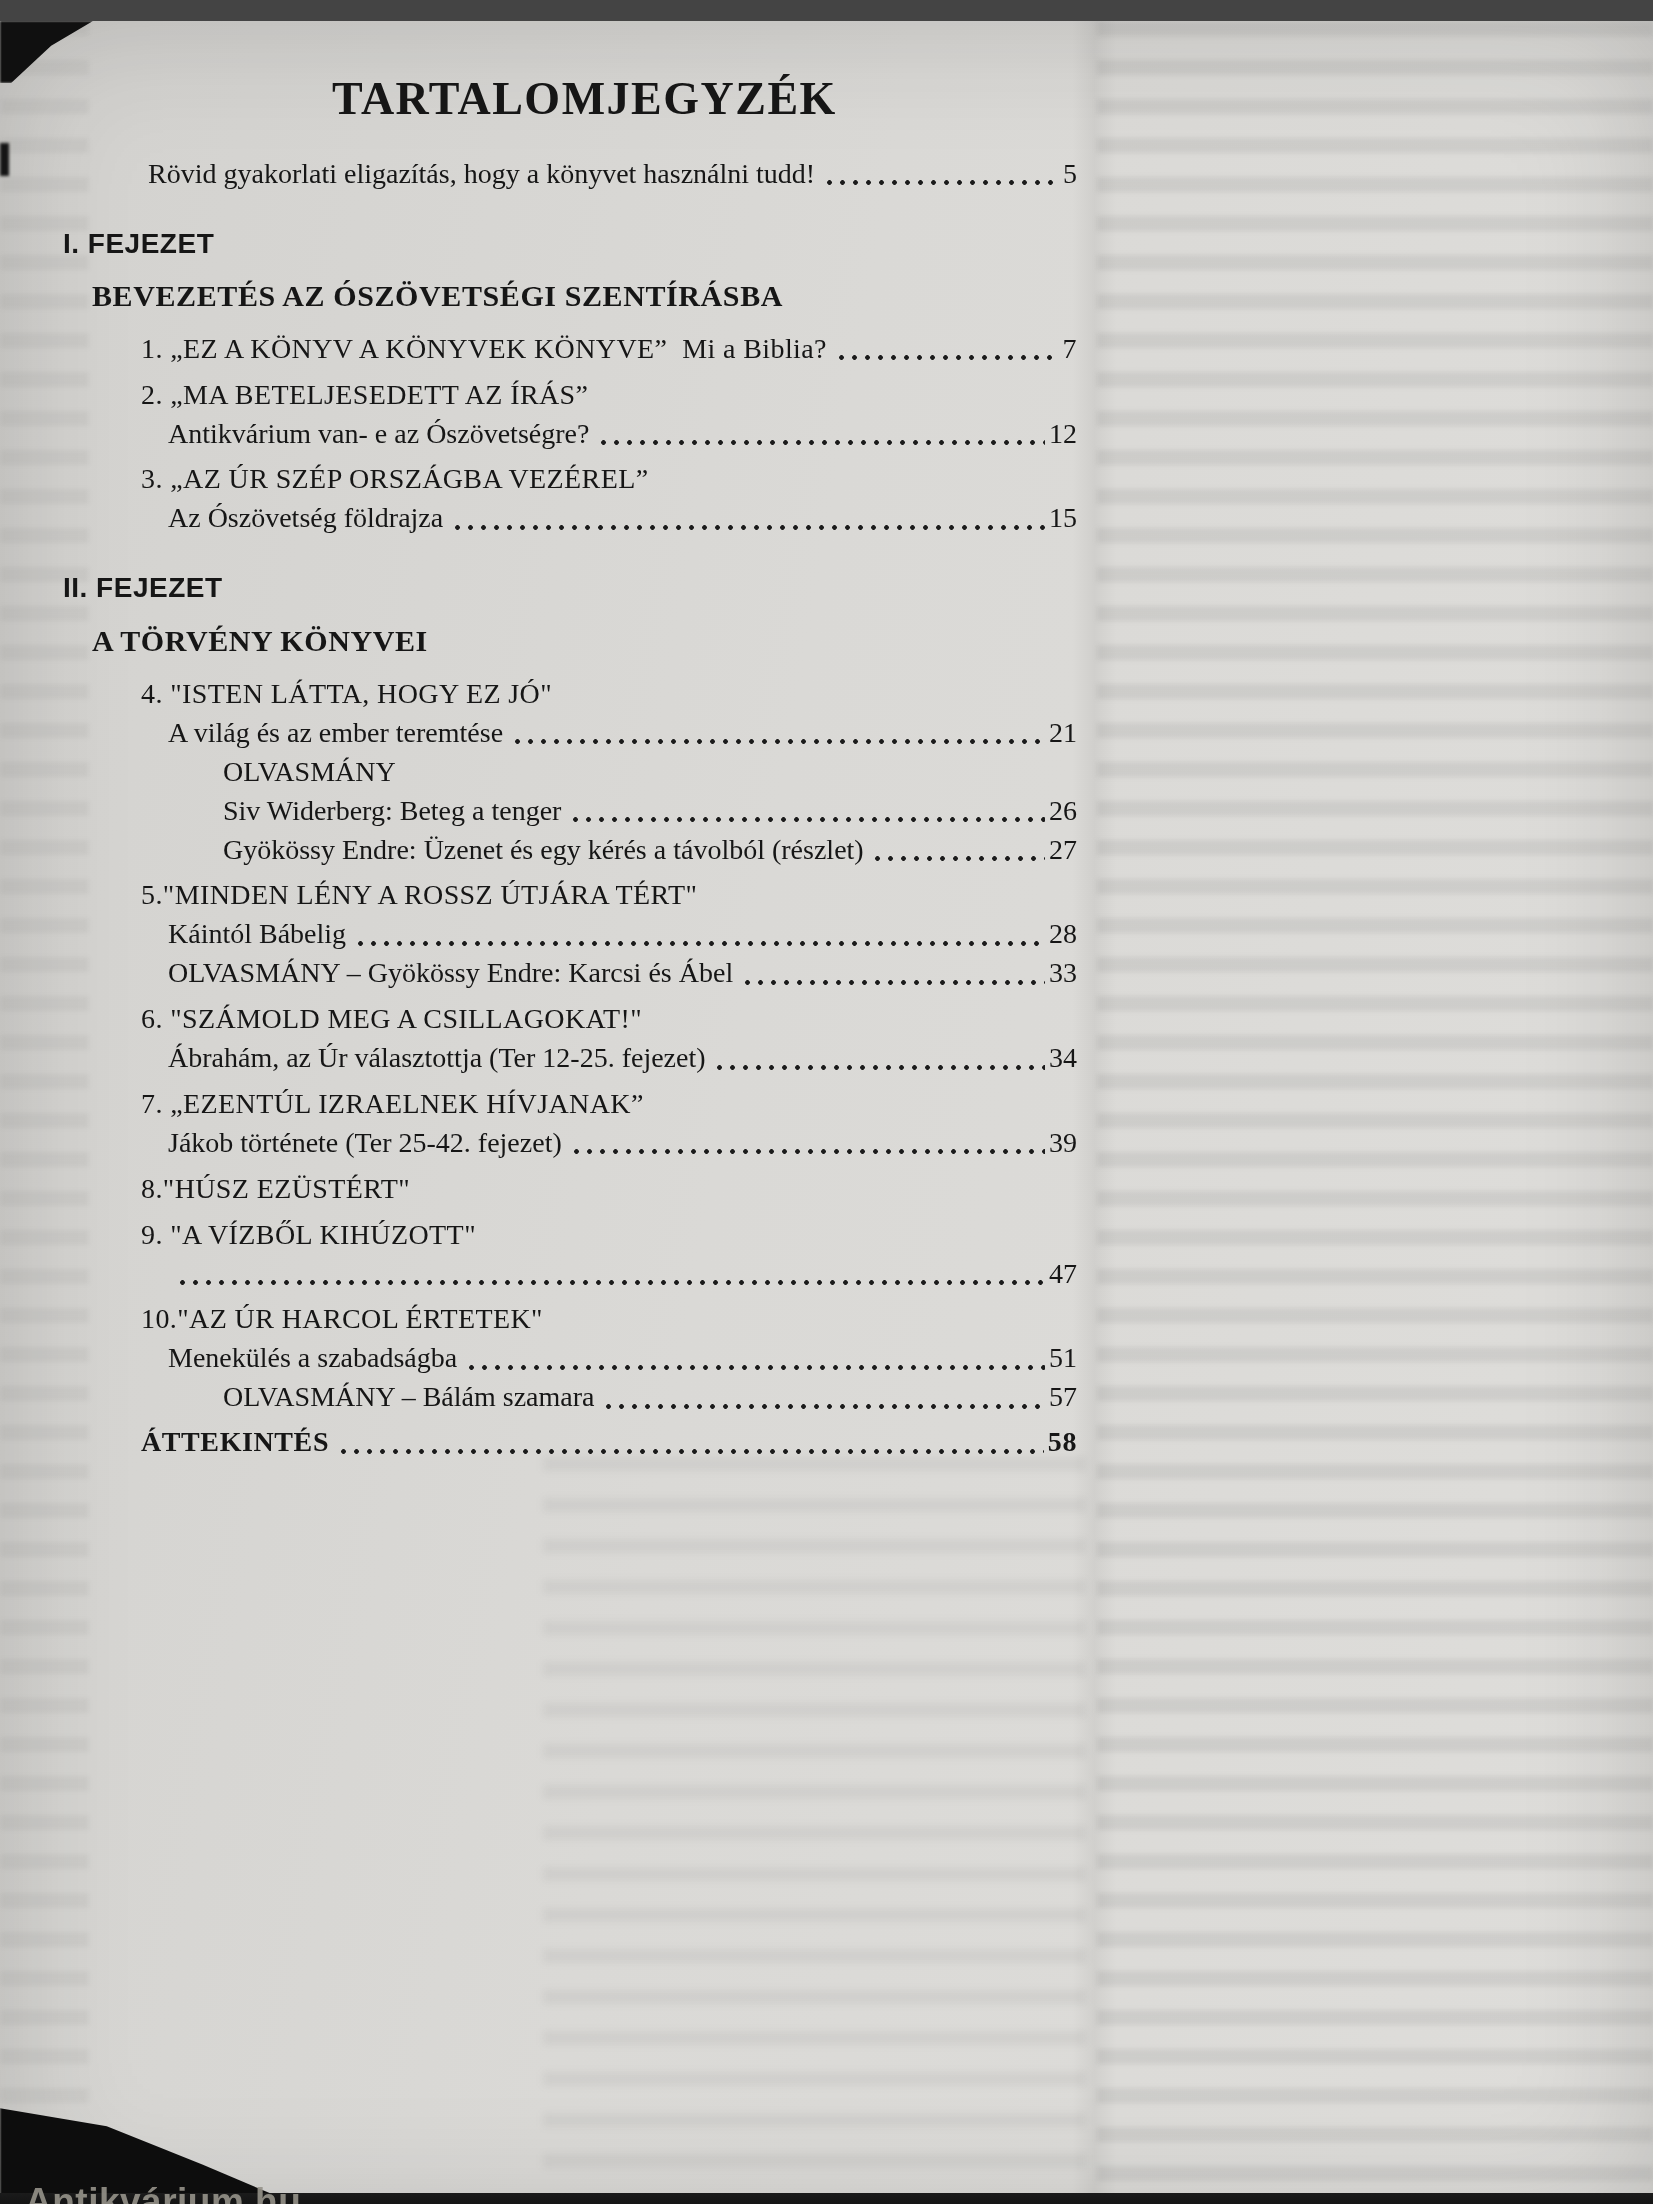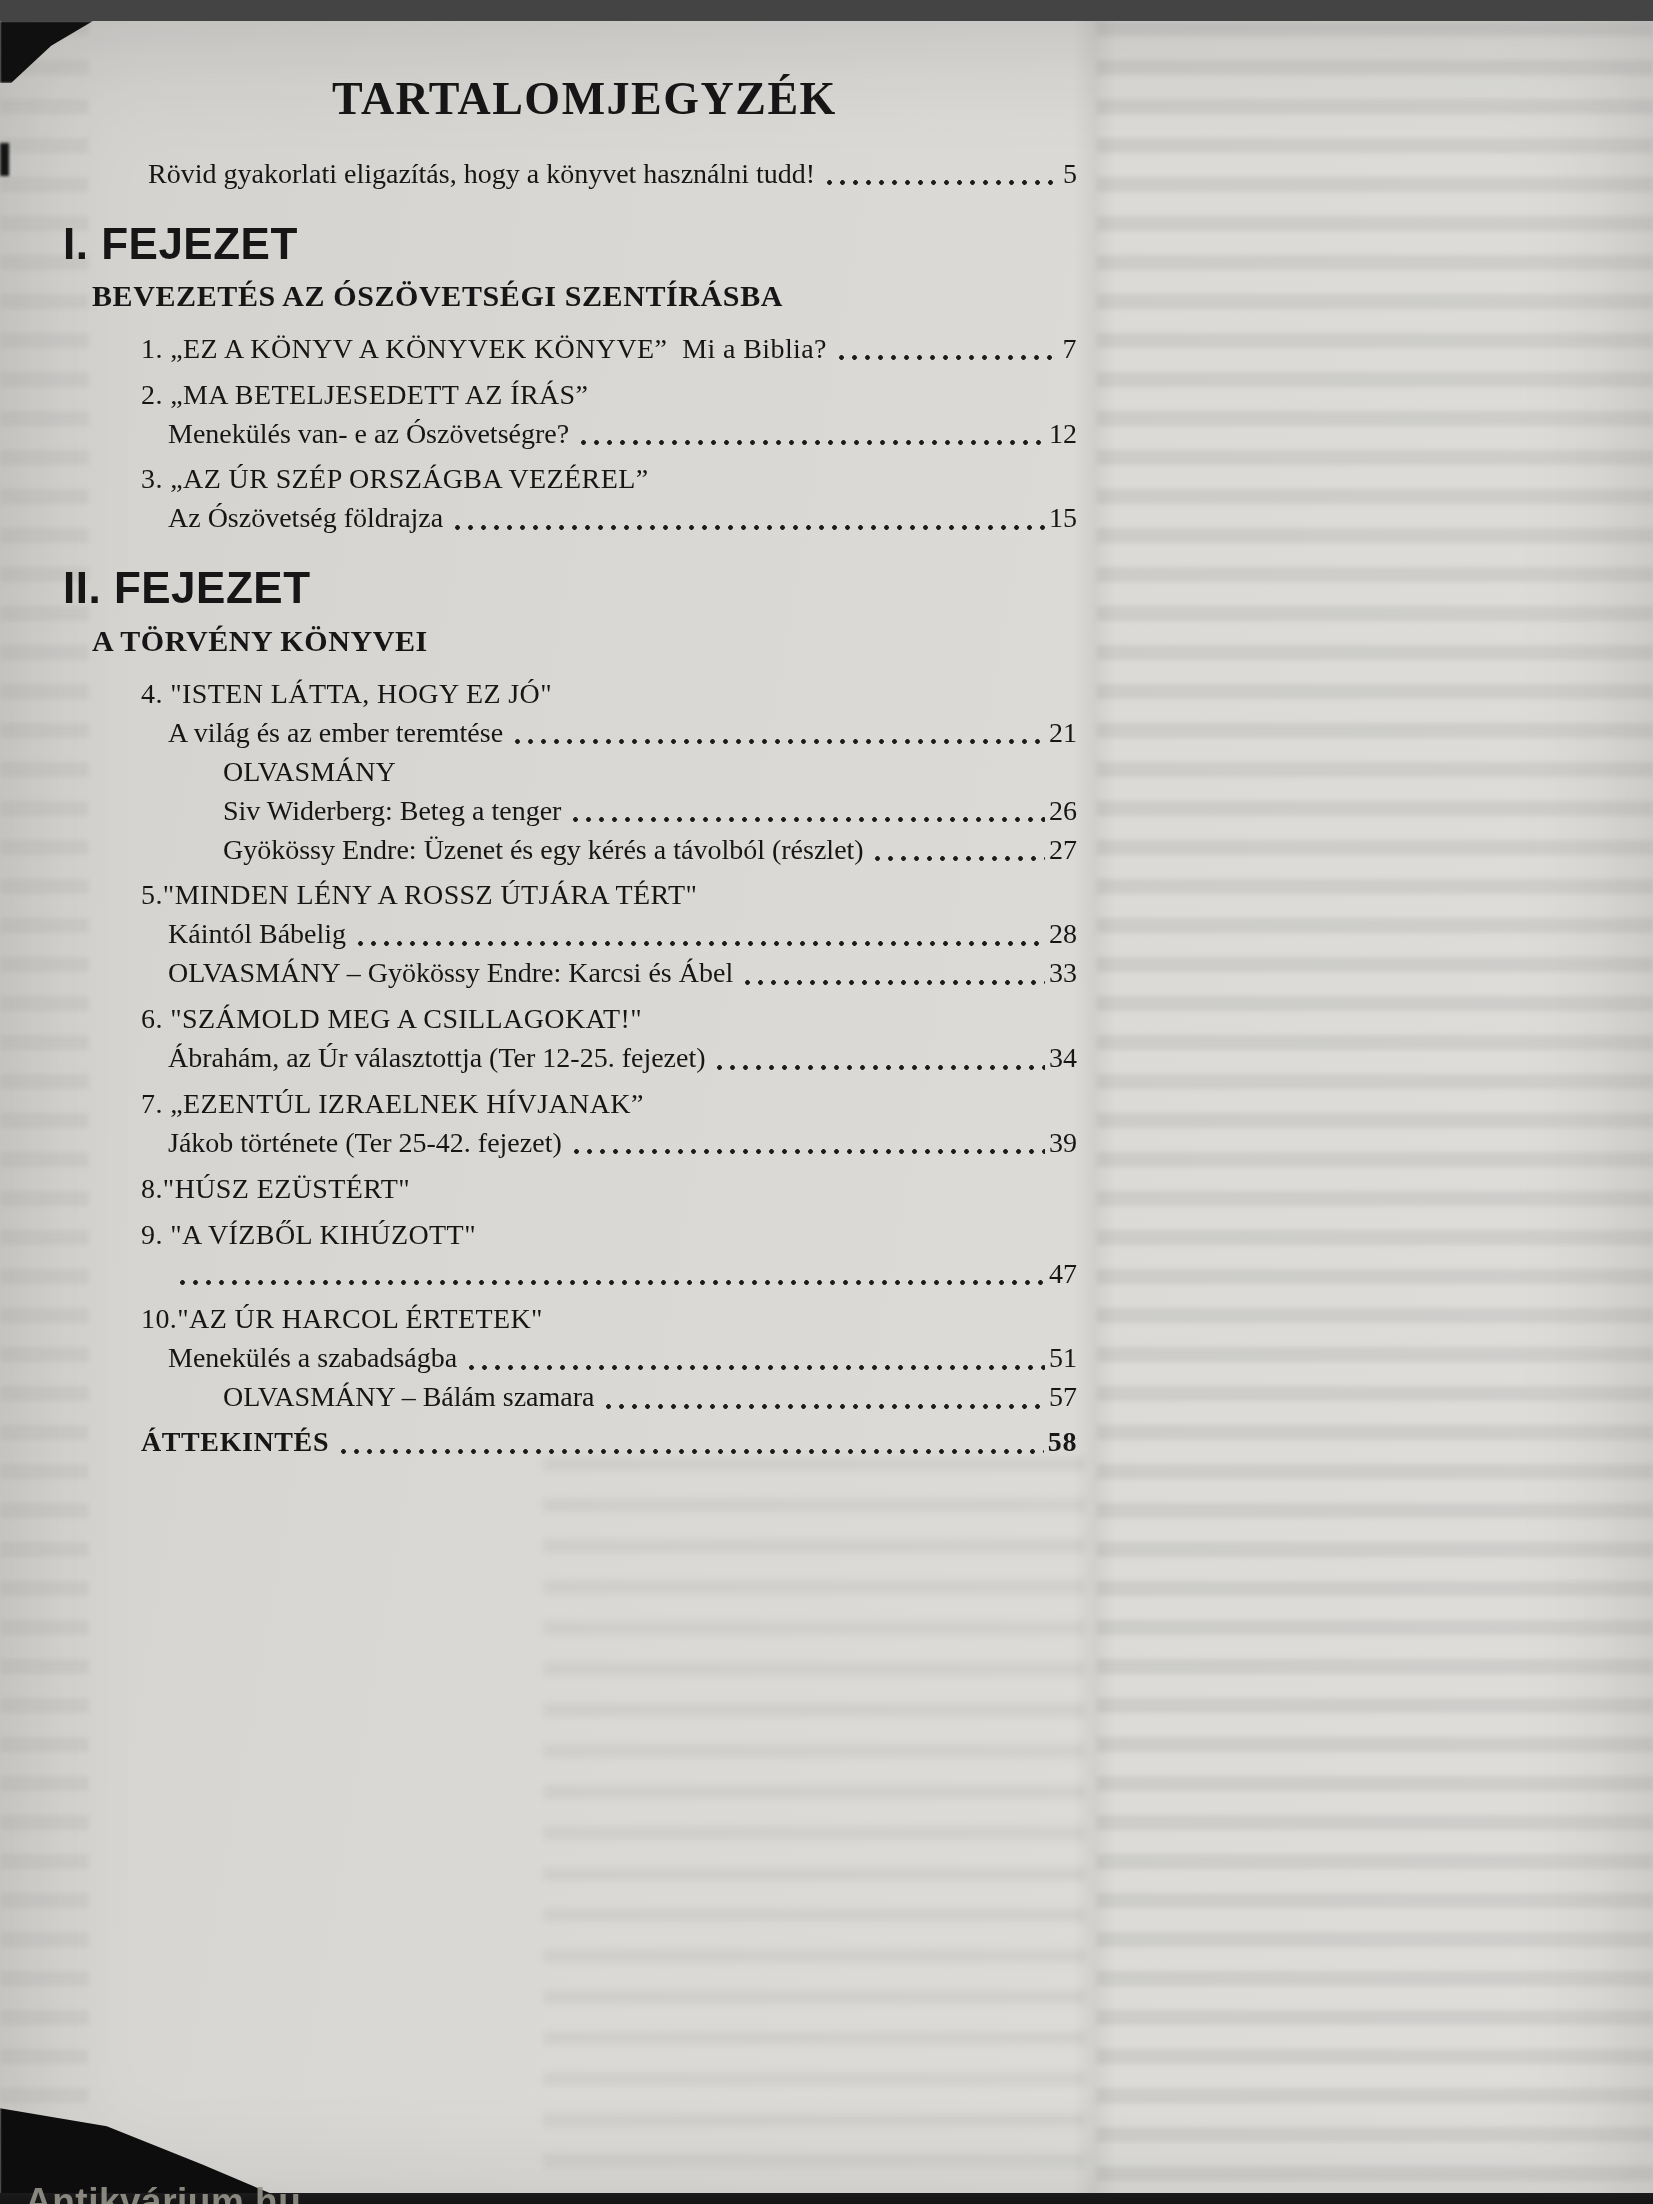--- a/index.html
+++ b/index.html
@@ -75,21 +75,21 @@
   .row .t{white-space:pre-wrap;}
   .leader{
     flex:1;height:33px;margin:0 3.9px 0 7.8px;
     background:radial-gradient(circle,#1b1b1b 2px,transparent 2.6px)
       repeat-x left bottom 6.8px / 13px 6.8px;
   }
   .pg{text-align:right;}
   .intro{margin:3.9px 0 27px 56px;}
   .kicker{
     font-family:"Liberation Sans", sans-serif;font-weight:bold;
-    font-size:44px;line-height:43px;letter-spacing:0.5px;
+    font-size:28px;line-height:43px;letter-spacing:0.5px;
     margin:29px 0 11.6px -29px;
   }
   .heading{font-weight:bold;font-size:30px;letter-spacing:0.6px;margin:0 0 13.6px 0;}
   .entry{margin-left:49px;margin-top:6.8px;letter-spacing:0.4px;}
   .sub{margin-left:76px;}
   .sub2{margin-left:131px;}
   .entryBold{margin-left:49px;margin-top:5.8px;font-weight:bold;letter-spacing:0.6px;}
 </style>
 </head>
 <body>
@@ -119,21 +119,21 @@
         </div>
         <div class="row entry">
           <span class="t">1. „EZ A KÖNYV A KÖNYVEK KÖNYVE”  Mi a Biblia?</span>
           <span class="leader"></span>
           <span class="pg">7</span>
         </div>
         <div class="row entry">
           <span class="t">2. „MA BETELJESEDETT AZ ÍRÁS”</span>
         </div>
         <div class="row sub">
-          <span class="t">Menekülés van- e az Ószövetségre?</span>
+          <span class="t">Antikvárium van- e az Ószövetségre?</span>
           <span class="leader"></span>
           <span class="pg">12</span>
         </div>
         <div class="row entry">
           <span class="t">3. „AZ ÚR SZÉP ORSZÁGBA VEZÉREL”</span>
         </div>
         <div class="row sub">
           <span class="t">Az Ószövetség földrajza</span>
           <span class="leader"></span>
           <span class="pg">15</span>

